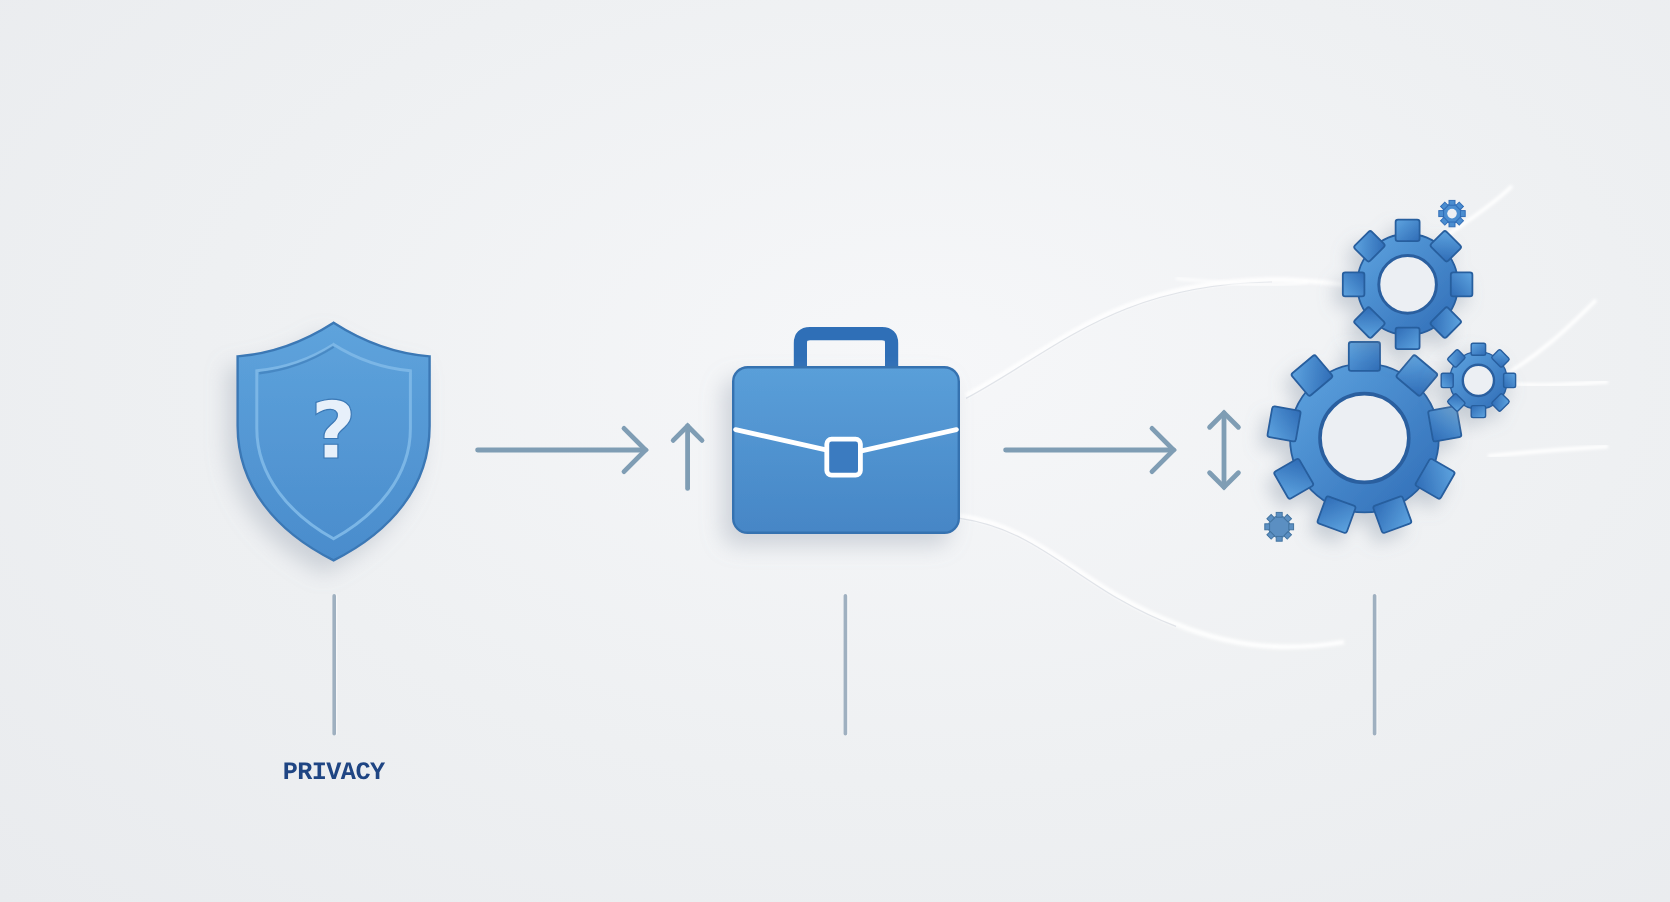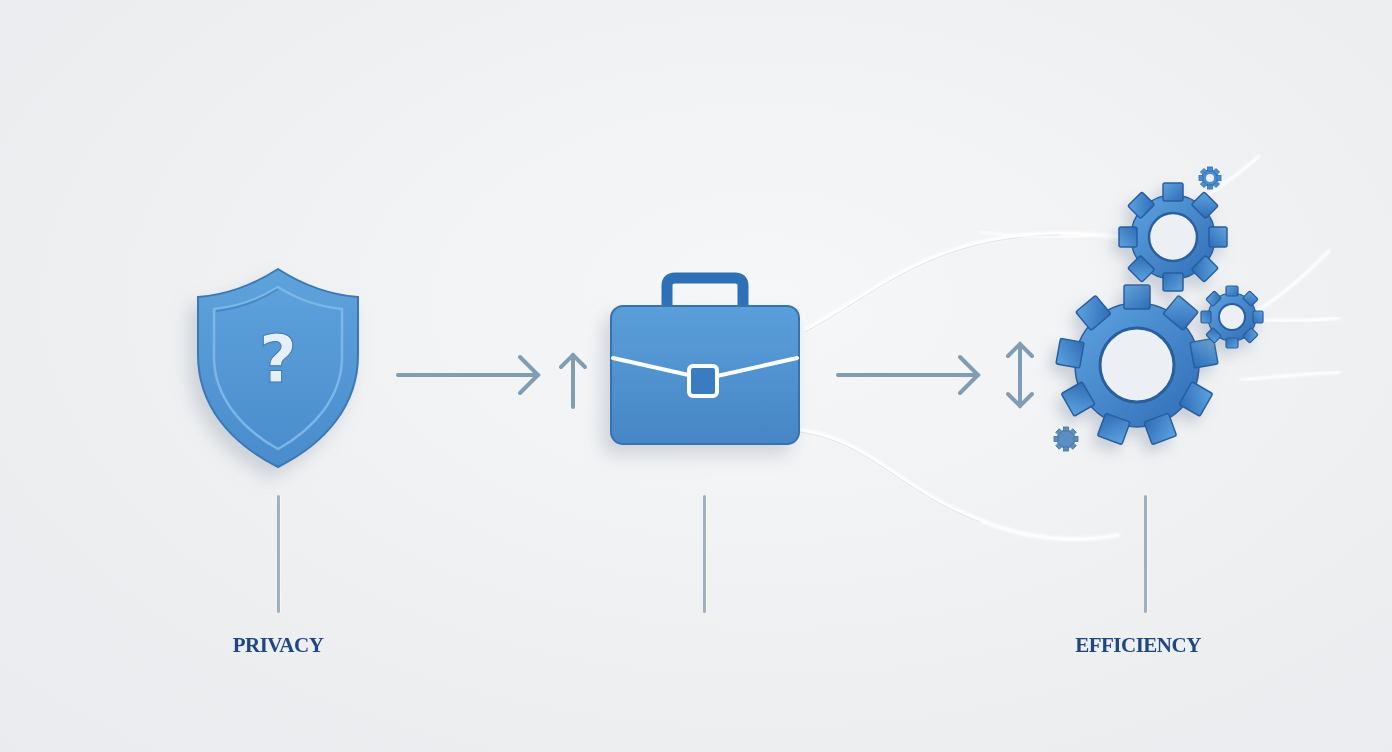--- a/index.html
+++ b/index.html
@@ -6,21 +6,21 @@
   body {
     width: 1392px; height: 752px; overflow: hidden;
     background: radial-gradient(ellipse at 55% 40%, #f6f7f9 0%, #eef0f2 55%, #e9ebee 100%);
     font-family: "Liberation Sans", sans-serif;
     position: relative;
   }
   .canvas { position: absolute; left: 0; top: 0; width: 1392px; height: 752px; }
   .abs { position: absolute; }
   .label {
     position: absolute; top: 630px; height: 30px;
-    font-family: Liberation Serif, serif; font-weight: bold;
+    font-family: Liberation Mono, monospace; font-weight: bold;
     font-size: 21px; letter-spacing: -0.5px;
     color: #1f4583; text-align: center; line-height: 30px;
     white-space: nowrap;
   }
   .vline {
     position: absolute; width: 3px; background: #9fb0c0; border-radius: 2px;
     box-shadow: 1px 0 1px rgba(255,255,255,0.6);
   }
   svg { overflow: visible; }
 </style>
@@ -200,15 +200,14 @@
           <rect x="-2.5" y="-12" width="5" height="4" transform="rotate(135)"></rect>
           <rect x="-2.5" y="-12" width="5" height="4" transform="rotate(180)"></rect>
           <rect x="-2.5" y="-12" width="5" height="4" transform="rotate(225)"></rect>
           <rect x="-2.5" y="-12" width="5" height="4" transform="rotate(270)"></rect>
           <rect x="-2.5" y="-12" width="5" height="4" transform="rotate(315)"></rect>
         </g>
       </g>
     </svg>
   </div>
   <div class="vline" style="left:1144px;top:495px;height:118px"></div>
-  <div class="label" style="left:1055px;width:166px">EFFICIENCY</div>
 
 </div>
 
 </body></html>

